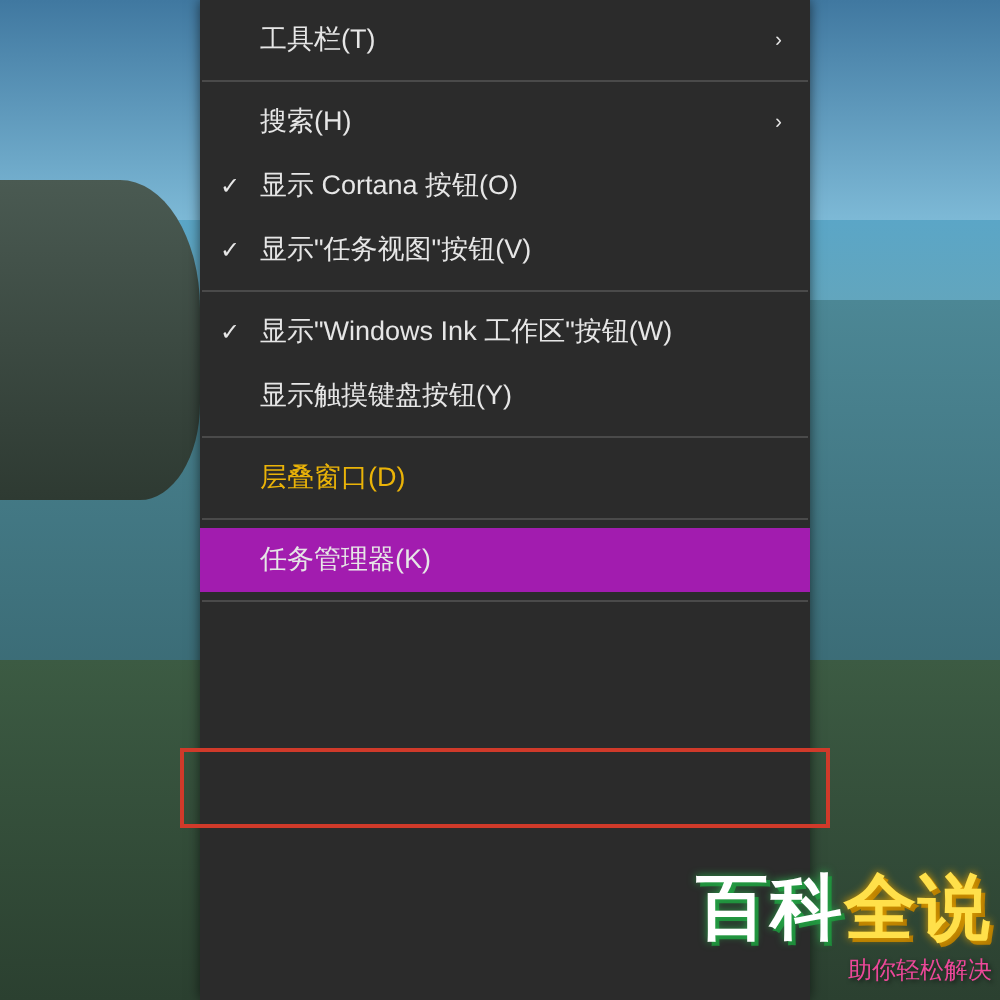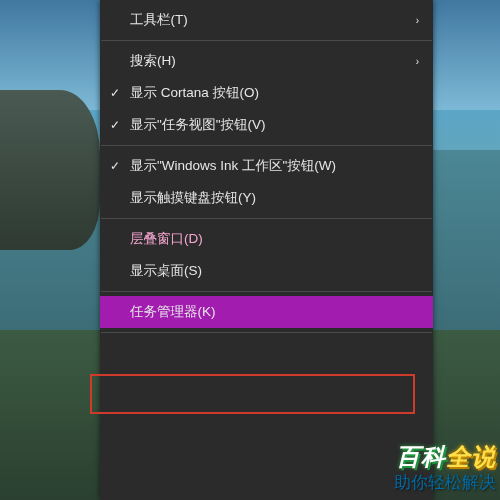--- a/index.html
+++ b/index.html
@@ -10,67 +10,66 @@
     position: relative;
   }
   .bg-sky { position:absolute; top:0; left:0; right:0; height:110px; background: linear-gradient(180deg,#4078a0,#7db9d6); }
   .bg-rock { position:absolute; top:90px; left:0; width:100px; height:160px; background: linear-gradient(180deg,#4a5a52,#2e3a32); border-radius:0 40% 30% 0; }
   .bg-sea { position:absolute; top:150px; left:0; right:0; height:200px; background: linear-gradient(180deg,#4c8795,#3a6a74); }
   .bg-land { position:absolute; bottom:0; left:0; right:0; height:170px; background: linear-gradient(180deg,#3c5b43,#2b4030); }
 
   .menu {
     position: absolute;
     top: 0; left: 100px;
-    width: 333px; height: 500px;
+    width: 305px; height: 500px;
     background: #2b2b2b;
     color: #e6e6e6;
     font-size: 13.5px;
     padding-top: 4px;
     box-shadow: 0 0 6px rgba(0,0,0,0.6);
   }
   .item {
     display: flex; align-items: center;
     height: 32px;
     padding: 0 14px 0 0;
     position: relative;
     cursor: default;
   }
   .item .ind {
     width: 30px; text-align: center;
     font-size: 12px; color: #e6e6e6;
     flex-shrink: 0;
   }
   .item .label { flex: 1; white-space: nowrap; }
   .item .chev { width: 14px; text-align: right; color: #e6e6e6; font-size: 10px; }
-  .item.disabled .label, .item.disabled .ind { color: #f9a8d4; }
+  .item.disabled .label, .item.disabled .ind { color: #eab308; }
   .item.hover { background: #a21caf; }
   .sep { height: 1px; background: #4a4a4a; margin: 4px 1px; }
   .check::before { content: "✓"; }
   .lock-ico, .gear-ico { display:inline-block; }
   .gear-ico::before { content:"⚙"; font-size:12px; color:#d0d0d0;}
   .highlight-box {
     position: absolute;
     left: 90px; top: 374px;
     width: 325px; height: 40px;
     border: 2px solid #d03a2a;
     pointer-events: none;
   }
   .watermark {
     position: absolute; right: 4px; bottom: 6px;
     text-align: right;
   }
   .wm-main {
-    font-size: 24px; font-weight: 700;
+    font-size: 36px; font-weight: 700;
     color: #fff;
-    font-style: italic;
     text-shadow: 0 0 4px #2aa84a, 2px 2px 0 #1e8a3a;
     letter-spacing: 1px;
   }
   .wm-main .accent { color:#ffe04a; text-shadow:0 0 4px #e0a000,2px 2px 0 #b07800;}
-  .wm-sub { font-size: 17px; color: #0369a1; text-shadow: 1px 1px 2px rgba(0,0,0,0.6); margin-top:-2px; }
+  .wm-sub { font-size: 12px; color: #ec4899; text-shadow: 1px 1px 2px rgba(0,0,0,0.6); margin-top:-2px; }
 </style>
 </head>
 <body>
 
 <div class="bg-sky"></div>
 <div class="bg-sea"></div>
 <div class="bg-land"></div>
 <div class="bg-rock"></div>
 
 <div class="menu">
@@ -114,24 +113,20 @@
 
   <div class="sep"></div>
 
   <div class="item disabled">
     <span class="ind"></span>
     <span class="label">层叠窗口(D)</span>
   </div>
 
 
 
-  <div class="item">
-    <span class="ind"></span>
-    <span class="label">显示桌面(S)</span>
-  </div>
 
   <div class="sep"></div>
 
   <div class="item hover">
     <span class="ind"></span>
     <span class="label">任务管理器(K)</span>
   </div>
 
   <div class="sep"></div>
 

